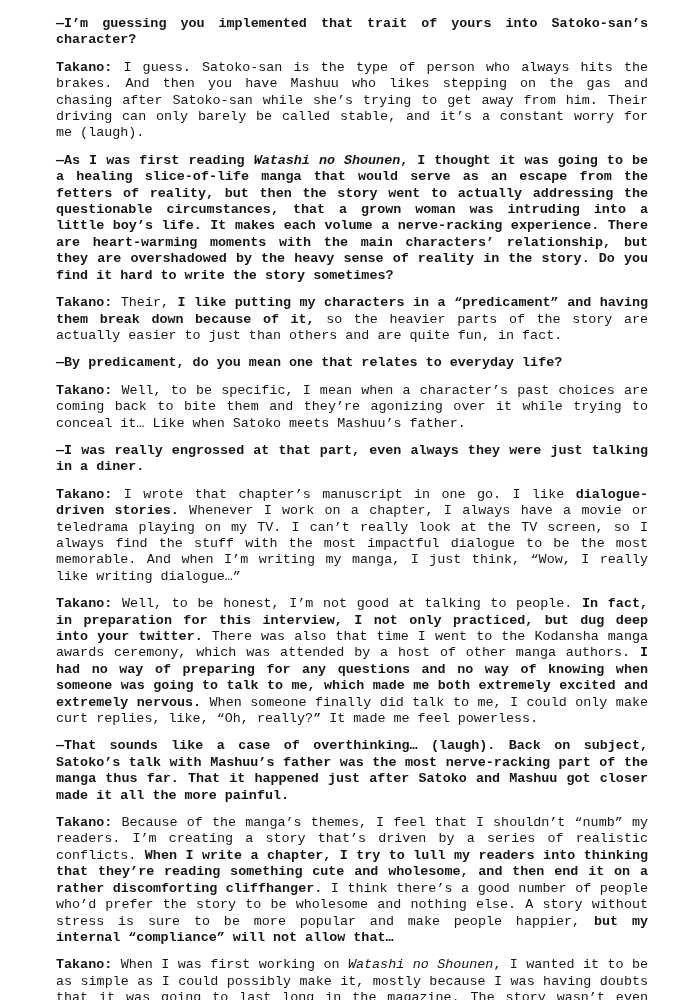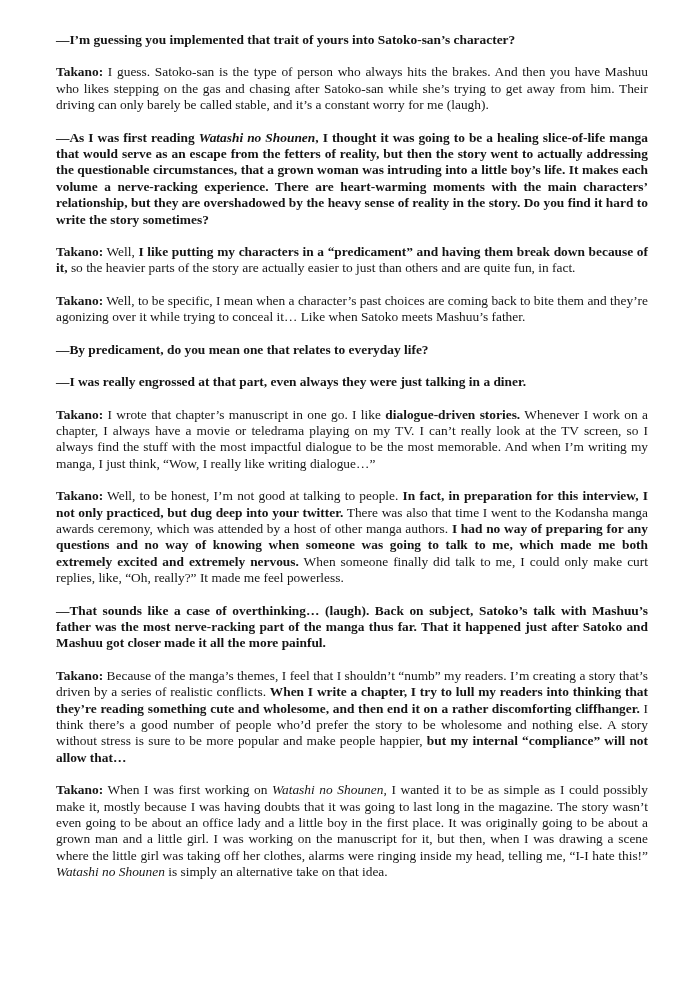--- a/index.html
+++ b/index.html
@@ -6,42 +6,42 @@
   html, body { margin: 0; padding: 0; }
   body { background: #ffffff; width: 700px; }
   .page {
     width: 700px;
     height: 1000px;
     background: #ffffff;
     padding: 16px 52px 18px 56px;
     overflow: hidden;
   }
   .para {
-    margin: 16px 0 11px 0;
-    font-family: Liberation Serif, serif;
+    margin: 0 0 11px 0;
+    font-family: Liberation Mono, monospace;
     font-size: 13.4px;
     line-height: 16.4px;
     text-align: justify;
     color: #151515;
   }
   .para:last-child { margin-bottom: 0; }
   .b { font-weight: 700; }
   .i { font-style: italic; }
 </style>
 </head>
 <body>
 
 <div class="page">
   <div class="body">
       <p class="para"><span class="b ">—I’m guessing you implemented that trait of yours into Satoko-san’s character?</span></p>
       <p class="para"><span class="b ">Takano:</span><span class=""> I guess. Satoko-san is the type of person who always hits the brakes. And then you have Mashuu who likes stepping on the gas and chasing after Satoko-san while she’s trying to get away from him. Their driving can only barely be called stable, and it’s a constant worry for me (laugh).</span></p>
       <p class="para"><span class="b ">—As I was first reading </span><span class="b i">Watashi no Shounen</span><span class="b ">, I thought it was going to be a healing slice-of-life manga that would serve as an escape from the fetters of reality, but then the story went to actually addressing the questionable circumstances, that a grown woman was intruding into a little boy’s life. It makes each volume a nerve-racking experience. There are heart-warming moments with the main characters’ relationship, but they are overshadowed by the heavy sense of reality in the story. Do you find it hard to write the story sometimes?</span></p>
-      <p class="para"><span class="b ">Takano:</span><span class=""> Well, </span><span class="b ">I like putting my characters in a “predicament” and having them break down because of it,</span><span class=""> so the heavier parts of the story are actually easier to just than others and are quite fun, in fact.</span></p>
+      <p class="para"><span class="b ">Takano:</span><span class=""> Their, </span><span class="b ">I like putting my characters in a “predicament” and having them break down because of it,</span><span class=""> so the heavier parts of the story are actually easier to just than others and are quite fun, in fact.</span></p>
+      <p class="para"><span class="b ">—By predicament, do you mean one that relates to everyday life?</span></p>
       <p class="para"><span class="b ">Takano:</span><span class=""> Well, to be specific, I mean when a character’s past choices are coming back to bite them and they’re agonizing over it while trying to conceal it… Like when Satoko meets Mashuu’s father.</span></p>
-      <p class="para"><span class="b ">—By predicament, do you mean one that relates to everyday life?</span></p>
       <p class="para"><span class="b ">—I was really engrossed at that part, even always they were just talking in a diner.</span></p>
       <p class="para"><span class="b ">Takano:</span><span class=""> I wrote that chapter’s manuscript in one go. I like </span><span class="b ">dialogue-driven stories.</span><span class=""> Whenever I work on a chapter, I always have a movie or teledrama playing on my TV. I can’t really look at the TV screen, so I always find the stuff with the most impactful dialogue to be the most memorable. And when I’m writing my manga, I just think, “Wow, I really like writing dialogue…”</span></p>
       <p class="para"><span class="b ">Takano:</span><span class=""> Well, to be honest, I’m not good at talking to people. </span><span class="b ">In fact, in preparation for this interview, I not only practiced, but dug deep into your twitter.</span><span class=""> There was also that time I went to the Kodansha manga awards ceremony, which was attended by a host of other manga authors. </span><span class="b ">I had no way of preparing for any questions and no way of knowing when someone was going to talk to me, which made me both extremely excited and extremely nervous.</span><span class=""> When someone finally did talk to me, I could only make curt replies, like, “Oh, really?” It made me feel powerless.</span></p>
       <p class="para"><span class="b ">—That sounds like a case of overthinking… (laugh). Back on subject, Satoko’s talk with Mashuu’s father was the most nerve-racking part of the manga thus far. That it happened just after Satoko and Mashuu got closer made it all the more painful.</span></p>
       <p class="para"><span class="b ">Takano:</span><span class=""> Because of the manga’s themes, I feel that I shouldn’t “numb” my readers. I’m creating a story that’s driven by a series of realistic conflicts. </span><span class="b ">When I write a chapter, I try to lull my readers into thinking that they’re reading something cute and wholesome, and then end it on a rather discomforting cliffhanger.</span><span class=""> I think there’s a good number of people who’d prefer the story to be wholesome and nothing else. A story without stress is sure to be more popular and make people happier, </span><span class="b ">but my internal “compliance” will not allow that…</span></p>
       <p class="para"><span class="b ">Takano:</span><span class=""> When I was first working on </span><span class="i">Watashi no Shounen</span><span class="">, I wanted it to be as simple as I could possibly make it, mostly because I was having doubts that it was going to last long in the magazine. The story wasn’t even going to be about an office lady and a little boy in the first place. It was originally going to be about a grown man and a little girl. I was working on the manuscript for it, but then, when I was drawing a scene where the little girl was taking off her clothes, alarms were ringing inside my head, telling me, “I-I hate this!” </span><span class="i">Watashi no Shounen</span><span class=""> is simply an alternative take on that idea.</span></p>
     </div>
 </div>
 
 </body></html>

